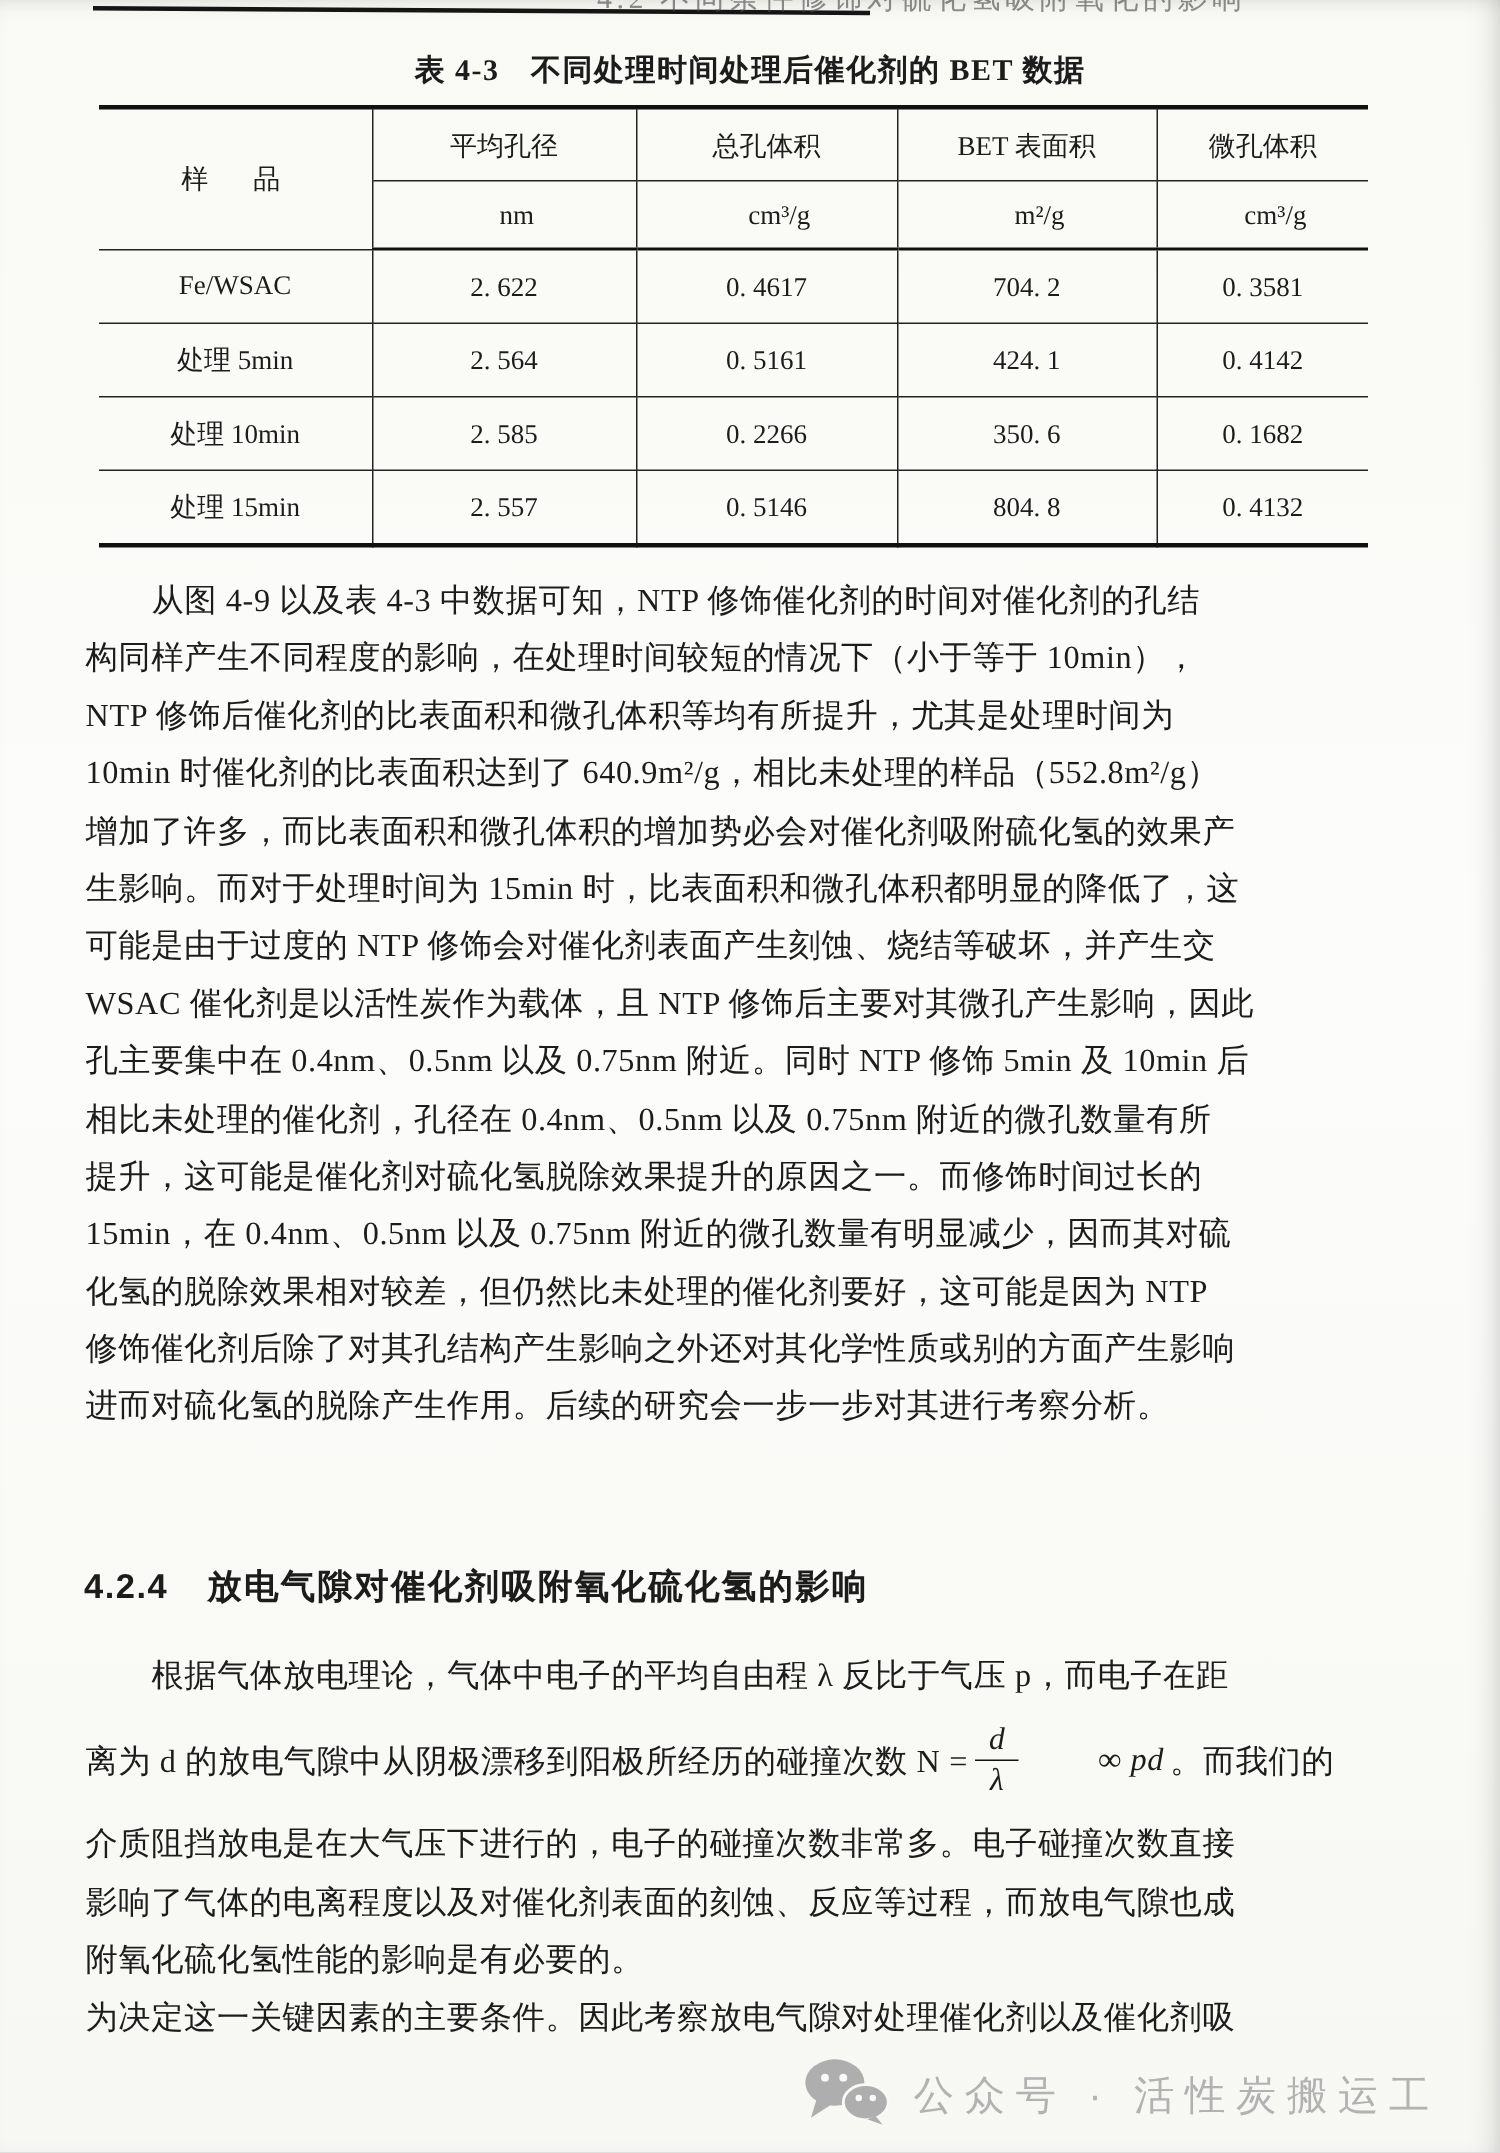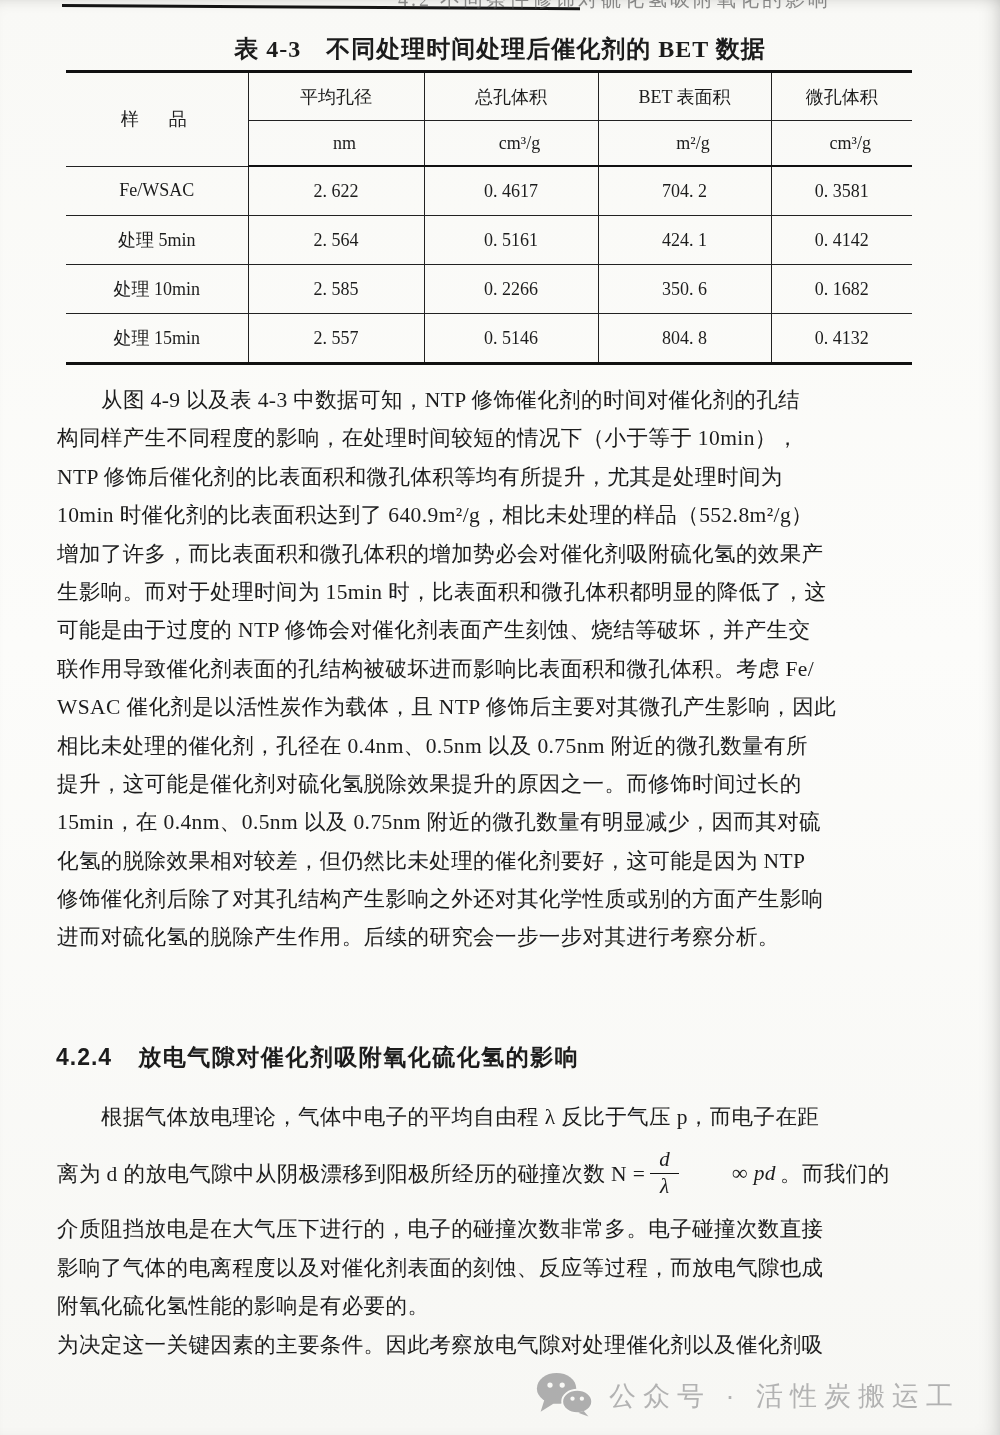--- a/index.html
+++ b/index.html
@@ -9,21 +9,21 @@
     color:#1c1c1c;font-family:"Liberation Serif","DejaVu Serif",serif;
   }
   .page::after{content:"";position:absolute;inset:0;pointer-events:none;
     box-shadow:inset -14px 0 22px -16px rgba(0,0,0,.25), inset 0 10px 18px -14px rgba(0,0,0,.18);}
   .top-rule{position:absolute;left:62px;top:4px;width:518px;height:3px;background:#161616;
     transform:rotate(.35deg);transform-origin:left center;}
   .running-header{position:absolute;left:398px;top:-14px;line-height:26px;font-size:20px;
     letter-spacing:3px;color:#4a4a4a;opacity:.6;filter:blur(.4px);white-space:nowrap;
     font-family:"Liberation Serif",serif;}
   .table-title{position:absolute;top:33px;left:0;width:100%;text-align:center;
-    font-size:24px;font-weight:bold;letter-spacing:1px;}
+    font-size:20px;font-weight:bold;letter-spacing:1px;}
   table.bet{position:absolute;left:66px;top:70px;width:846px;border-collapse:collapse;
     table-layout:fixed;border-top:3px solid #111;border-bottom:3px solid #111;
     text-align:center;font-size:18px;}
   table.bet td{border:1.4px solid #222;padding:0;}
   table.bet td:first-child{border-left:none;text-align:center;}
   table.bet td:last-child{border-right:none;}
   tr.h-names td{height:47px;}
   tr.h-units td{height:44px;border-bottom:2px solid #111;padding-left:17px;}
   tr.data-row td{height:48px;}
   td.sample-h{letter-spacing:6px;}
@@ -107,22 +107,22 @@
     </table>
 
   <div class="para" style="top:381px;">
     <div class="p-line indent">从图 4-9 以及表 4-3 中数据可知，NTP 修饰催化剂的时间对催化剂的孔结</div>
     <div class="p-line">构同样产生不同程度的影响，在处理时间较短的情况下（小于等于 10min），</div>
     <div class="p-line">NTP 修饰后催化剂的比表面积和微孔体积等均有所提升，尤其是处理时间为</div>
     <div class="p-line">10min 时催化剂的比表面积达到了 640.9m²/g，相比未处理的样品（552.8m²/g）</div>
     <div class="p-line">增加了许多，而比表面积和微孔体积的增加势必会对催化剂吸附硫化氢的效果产</div>
     <div class="p-line">生影响。而对于处理时间为 15min 时，比表面积和微孔体积都明显的降低了，这</div>
     <div class="p-line">可能是由于过度的 NTP 修饰会对催化剂表面产生刻蚀、烧结等破坏，并产生交</div>
-    <div class="p-line">联作用导致催化剂表面的孔结构被破坏进而影响比表面积和微孔体积。考虑 Fe/</div>
     <div class="p-line">WSAC 催化剂是以活性炭作为载体，且 NTP 修饰后主要对其微孔产生影响，因此</div>
+    <div class="p-line">孔主要集中在 0.4nm、0.5nm 以及 0.75nm 附近。同时 NTP 修饰 5min 及 10min 后</div>
     <div class="p-line">相比未处理的催化剂，孔径在 0.4nm、0.5nm 以及 0.75nm 附近的微孔数量有所</div>
     <div class="p-line">提升，这可能是催化剂对硫化氢脱除效果提升的原因之一。而修饰时间过长的</div>
     <div class="p-line">15min，在 0.4nm、0.5nm 以及 0.75nm 附近的微孔数量有明显减少，因而其对硫</div>
     <div class="p-line">化氢的脱除效果相对较差，但仍然比未处理的催化剂要好，这可能是因为 NTP</div>
     <div class="p-line">修饰催化剂后除了对其孔结构产生影响之外还对其化学性质或别的方面产生影响</div>
     <div class="p-line">进而对硫化氢的脱除产生作用。后续的研究会一步一步对其进行考察分析。</div>
   </div>
 
   <div class="section-heading">
     <span class="sec-num">4.2.4</span><span>放电气隙对催化剂吸附氧化硫化氢的影响</span>

